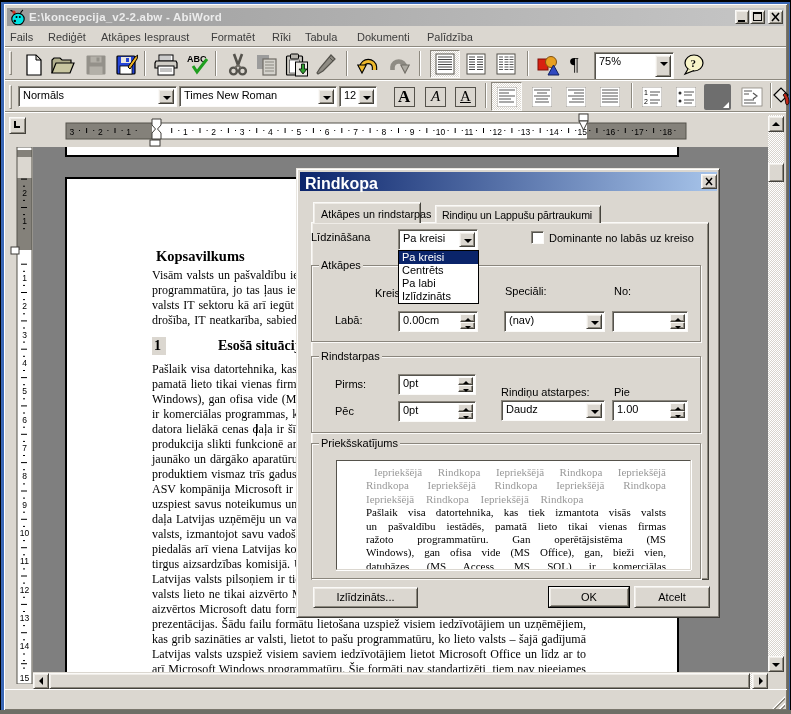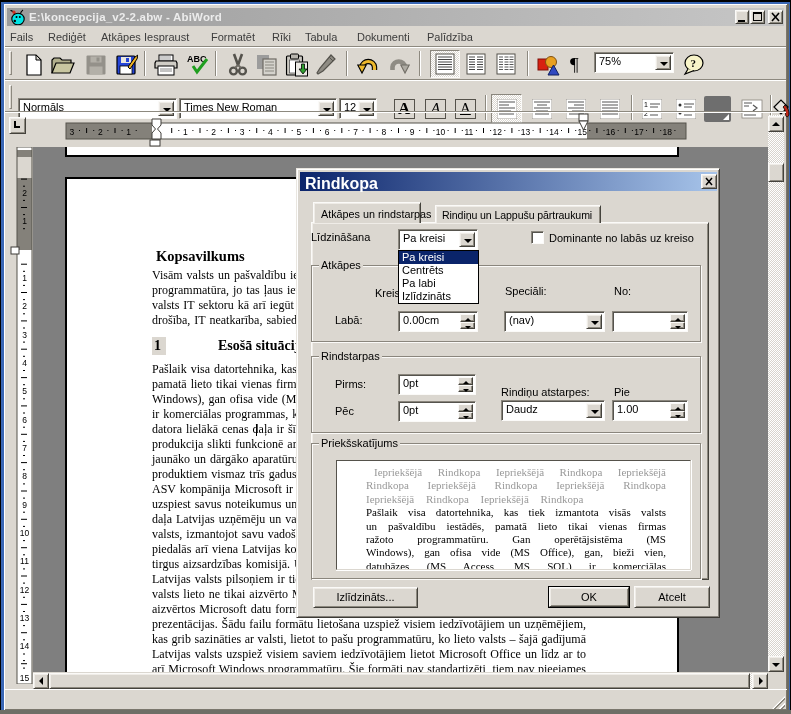--- a/index.html
+++ b/index.html
@@ -208,39 +208,39 @@
       <rect x="1" y="5" width="10" height="11" fill="#d82010" stroke="#801008" stroke-width="1"></rect>
       <circle cx="14" cy="8" r="5.5" fill="#e8a020" stroke="#805010" stroke-width="1"></circle>
       <path d="M11,21 L16.5,11 L22,21 Z" fill="#3048c0" stroke="#102060" stroke-width="1"></path>
         </svg>
       </div>
     <div class="tbtn" style="left:564px;top:2px;width:24px;">
         <svg width="16" height="20" viewBox="0 0 16 20">
       <text x="2" y="16" font-family="Liberation Serif" font-size="19" fill="#000">¶</text>
         </svg>
       </div>
-    <div class="combo" style="left:594px;top:3px;width:80px;height:21px;">
+    <div class="combo" style="left:594px;top:3px;width:80px;height:28px;">
         <div class="txt">75%</div>
         <div class="drop">
           <div class="arr-dn"></div>
         </div>
       </div>
     <div class="tbtn" style="left:679px;top:2px;">
         <svg width="24" height="22" viewBox="0 0 24 22">
       <ellipse cx="12" cy="9" rx="9" ry="8" fill="#f8f4c8" stroke="#000" stroke-width="1.2"></ellipse>
       <path d="M6,15 L3,20 L12,16.5" fill="#f8f4c8" stroke="#000" stroke-width="1.2"></path>
       <text x="8.5" y="13" font-family="Liberation Serif" font-size="11" font-weight="bold" fill="#000">?</text>
         </svg>
       </div>
   </div>
 
   <div class="abs" style="left:5px;top:79px;width:781px;height:1px;background:#8d897f;"></div>
   <div class="abs" style="left:5px;top:80px;width:781px;height:1px;background:#fff;"></div>
   <div class="handle" style="left:9px;top:85px;height:24px;"></div>
-  <div id="tb2" class="abs" style="left:0;top:81px;width:791px;height:30px;margin-top:12px;">
+  <div id="tb2" class="abs" style="left:0;top:81px;width:791px;height:30px;">
     <div class="combo" style="left:18px;top:5px;width:159px;height:21px;">
         <div class="txt">Normāls</div>
         <div class="drop">
           <div class="arr-dn"></div>
         </div>
       </div>
     <div class="combo" style="left:179px;top:5px;width:158px;height:21px;">
         <div class="txt">Times New Roman</div>
         <div class="drop">
           <div class="arr-dn"></div>

